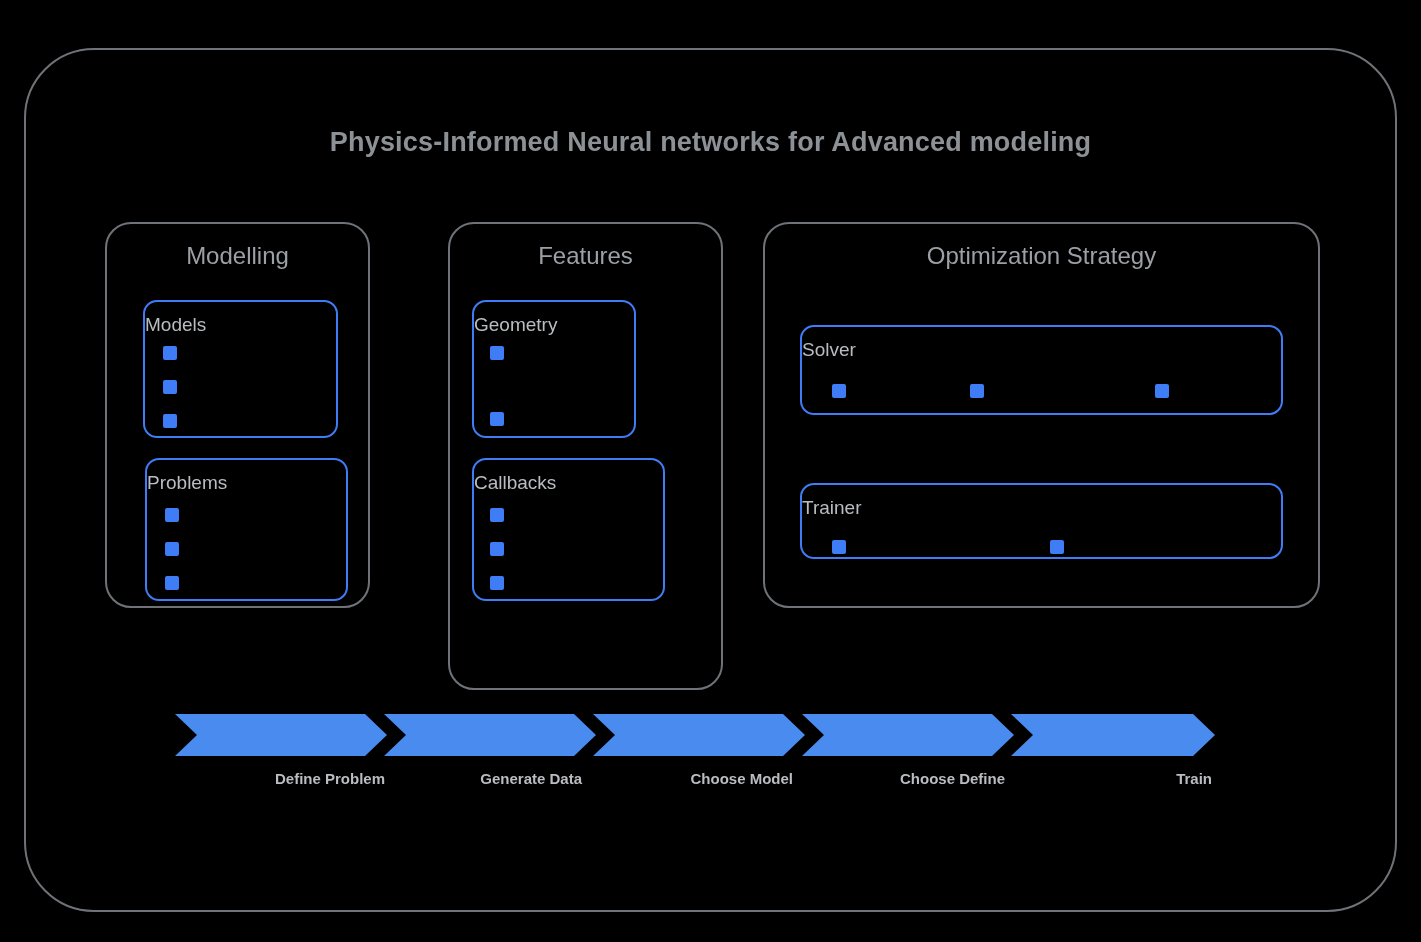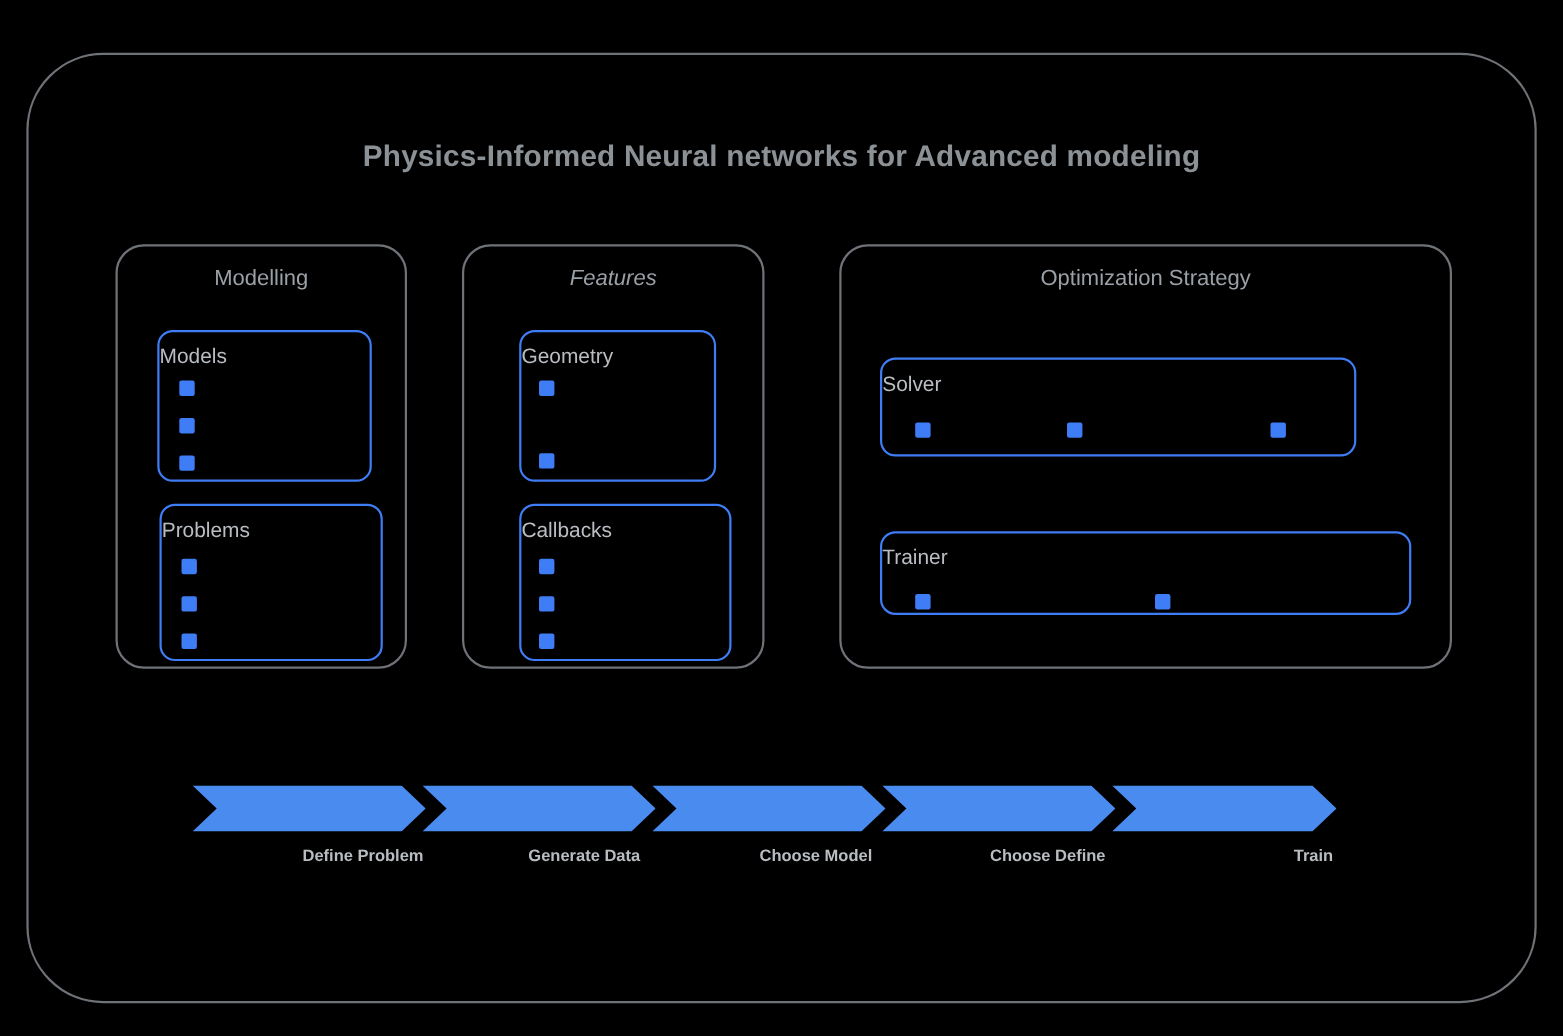--- a/index.html
+++ b/index.html
@@ -46,26 +46,26 @@
     border: 2px solid #6f7378;
     border-radius: 26px;
     box-sizing: border-box;
   }
   .group-title {
     position: absolute;
     top: 18px;
     left: 0;
     width: 100%;
     text-align: center;
-    font-size: 20px;
+    font-size: 24px;
     color: #9aa0a6;
   }
 
   #group-modelling { left: 105px; top: 222px; width: 265px; height: 386px; }
-  #group-features  { left: 420px; top: 222px; width: 275px; height: 386px; font-style: italic; }
+  #group-features  { left: 448px; top: 222px; width: 275px; height: 468px; }
   #group-optimization { left: 763px; top: 222px; width: 557px; height: 386px; }
 
   
   .card {
     position: absolute;
     border: 2px solid #3f7df6;
     border-radius: 14px;
     box-sizing: border-box;
   }
   .card-title {
@@ -79,23 +79,23 @@
   .chip {
     position: absolute;
     width: 14px;
     height: 14px;
     background: #3f7df6;
     border-radius: 2px;
   }
 
   #card-models    { left: 143px; top: 300px; width: 195px; height: 138px; }
   #card-problems  { left: 145px; top: 458px; width: 203px; height: 143px; }
-  #card-geometry  { left: 472px; top: 300px; width: 179px; height: 138px; }
+  #card-geometry  { left: 472px; top: 300px; width: 164px; height: 138px; }
   #card-callbacks { left: 472px; top: 458px; width: 193px; height: 143px; }
-  #card-solver    { left: 800px; top: 325px; width: 433px; height: 90px; }
+  #card-solver    { left: 800px; top: 325px; width: 483px; height: 90px; }
   #card-trainer   { left: 800px; top: 483px; width: 483px; height: 76px; }
 
   
   .pipeline {
     position: absolute;
     left: 175px;
     top: 714px;
     width: 1040px;
     height: 42px;
   }

